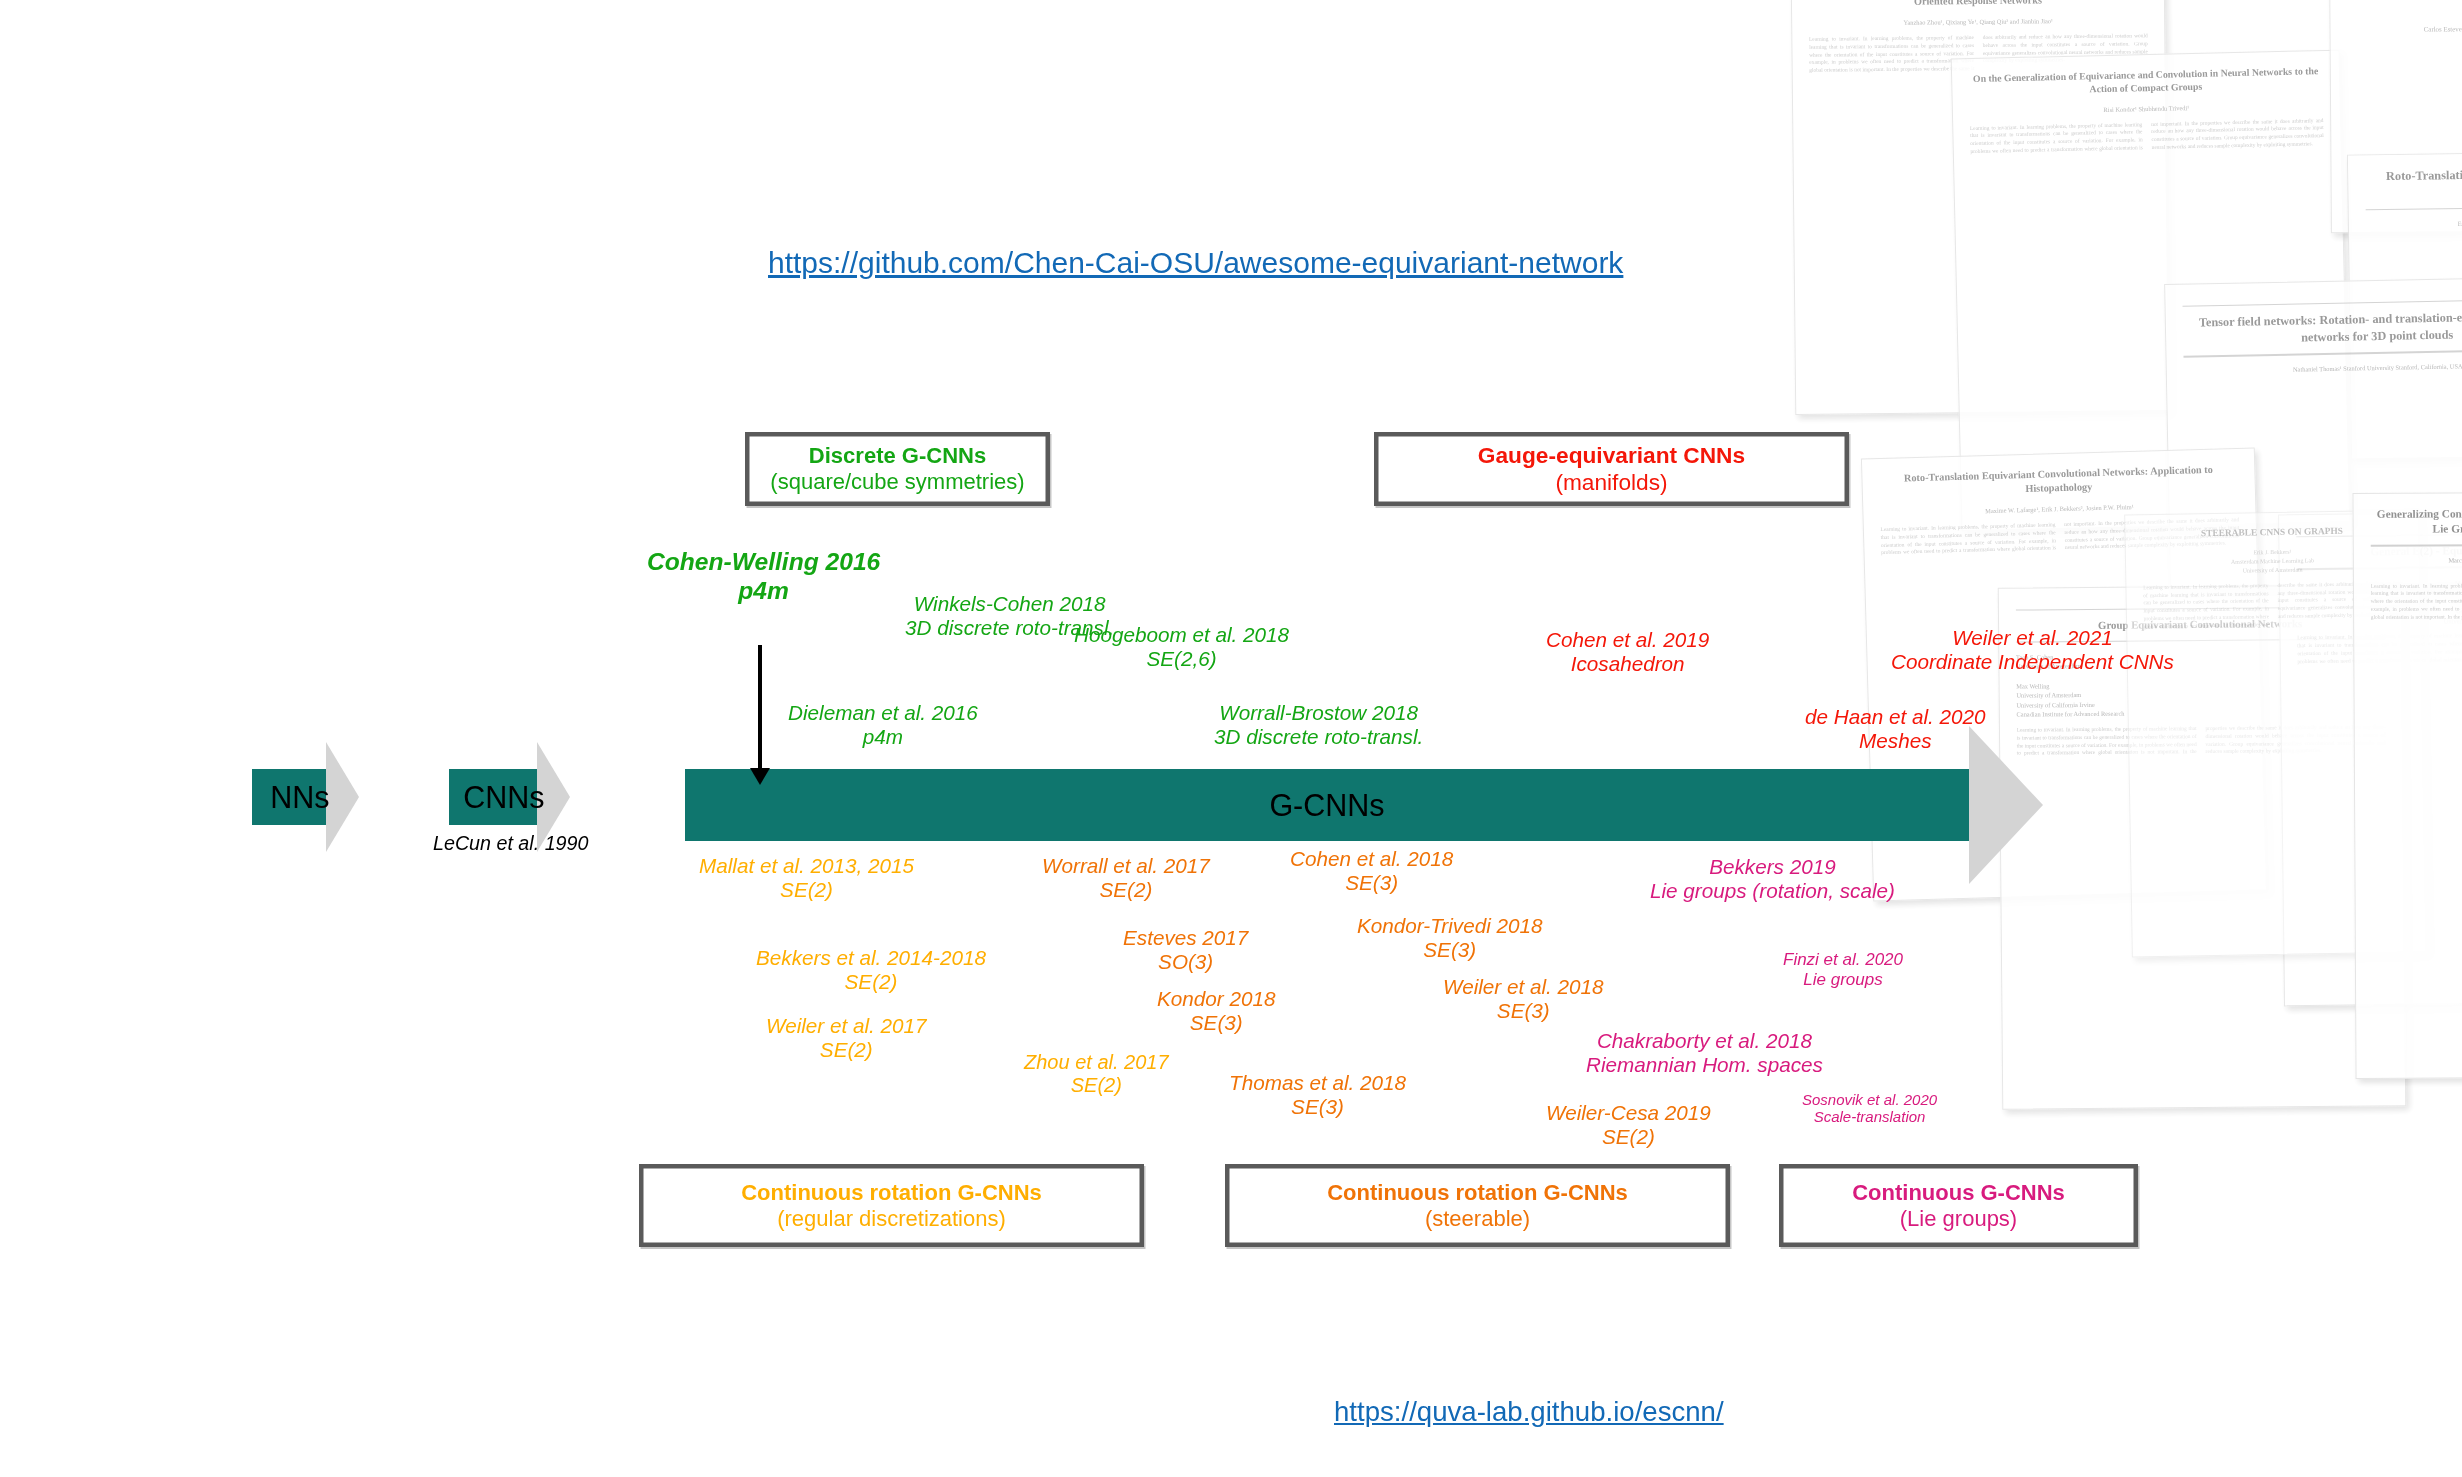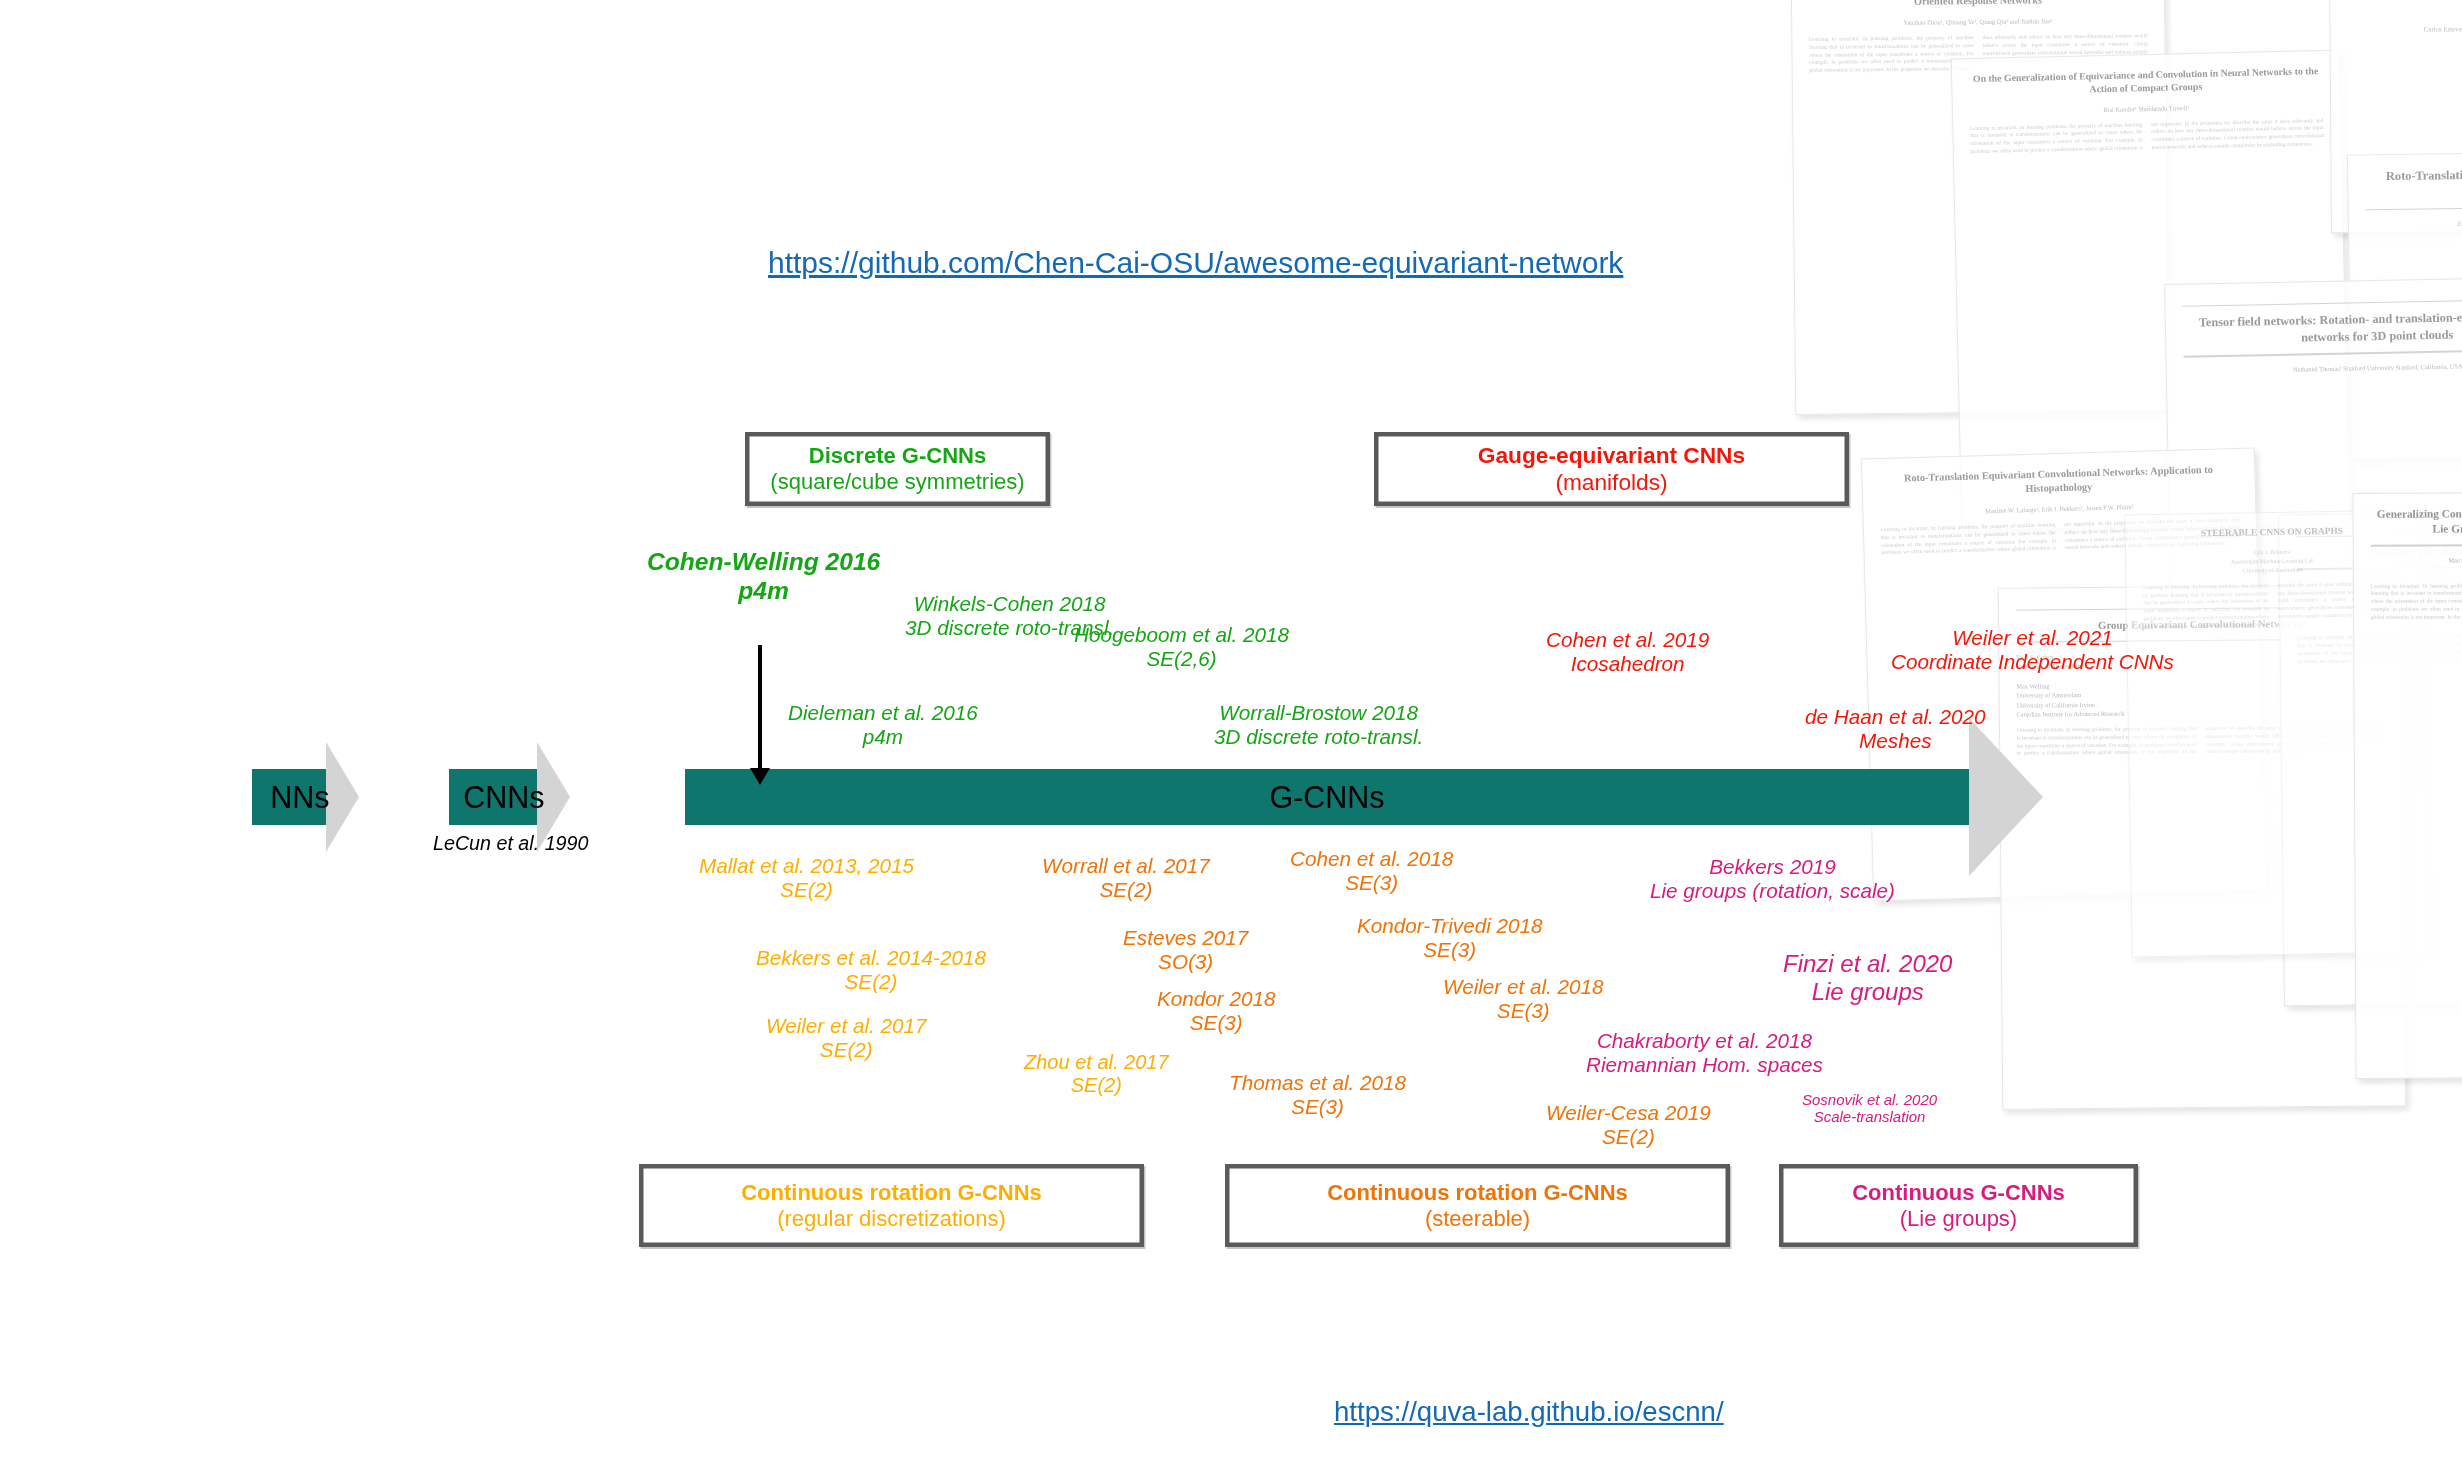--- a/index.html
+++ b/index.html
@@ -59,21 +59,21 @@
   }
   .chev::after {
     content:""; position:absolute; left:100%; top:50%;
     width:0; height:0; transform:translateY(-50%);
     border-left:33px solid #d4d4d4;
     border-top:55px solid transparent;
     border-bottom:55px solid transparent;
   }
   #chev-nns  { left:252px;  top:769px; width:74px; height:56px; }
   #chev-cnns { left:449px;  top:769px; width:88px; height:56px; }
-  #chev-gcnn { left:685px; top:769px; width:1284px; height:56px; }
+  #chev-gcnn { left:685px; top:769px; width:1284px; height:72px; }
   #chev-gcnn::after {
     border-left:74px solid #d4d4d4;
     border-top:79px solid transparent;
     border-bottom:79px solid transparent;
   }
   .chev-label { position:relative; z-index:2; white-space:nowrap; }
   #chev-nns .chev-label,#chev-cnns .chev-label{ transform:translateX(10.8px); }
 
   
   .downarrow { position:absolute; left:758px; top:645px; width:4.4px; height:123px; background:#000; }
@@ -342,21 +342,21 @@
   </div>
   <div class="ref c-orange" style="left:1546px; top:1101px; font-size:20.7px;">
     <span class="r1">Weiler-Cesa 2019</span>
     <span class="r2">SE(2)</span>
   </div>
 
   <div class="ref c-magenta" style="left:1650px; top:855px; font-size:20.7px;">
     <span class="r1">Bekkers 2019</span>
     <span class="r2">Lie groups (rotation, scale)</span>
   </div>
-  <div class="ref c-magenta" style="left:1783px; top:950px; font-size:24px;">
+  <div class="ref c-magenta" style="left:1783px; top:950px; font-size:17px;">
     <span class="r1">Finzi et al. 2020</span>
     <span class="r2">Lie groups</span>
   </div>
   <div class="ref c-magenta" style="left:1586px; top:1029px; font-size:20.7px;">
     <span class="r1">Chakraborty  et al. 2018</span>
     <span class="r2">Riemannian Hom. spaces</span>
   </div>
   <div class="ref c-magenta" style="left:1802px; top:1091px; font-size:15px;">
     <span class="r1">Sosnovik et al. 2020</span>
     <span class="r2">Scale-translation</span>

